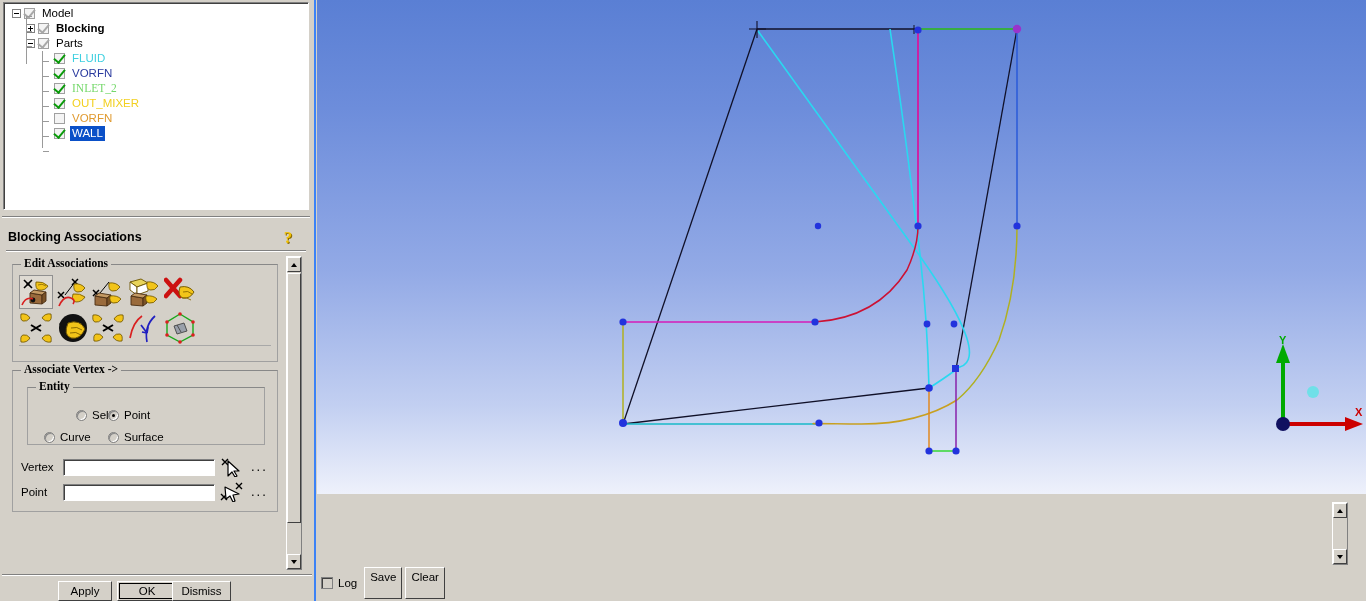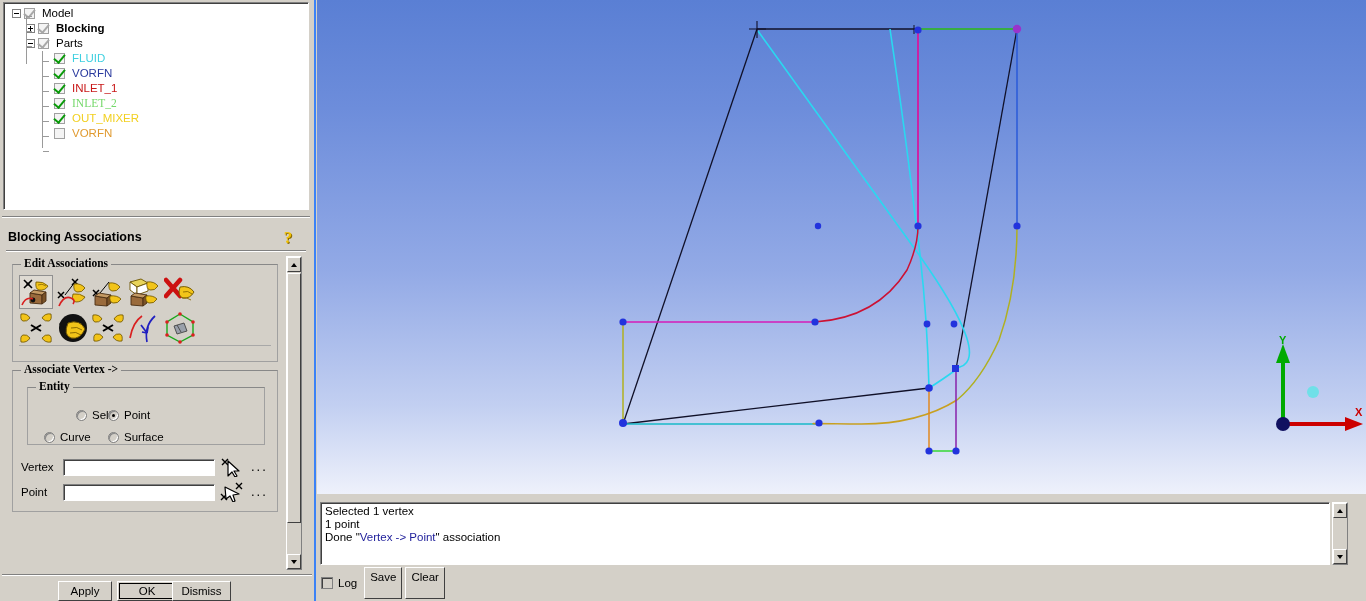--- a/index.html
+++ b/index.html
@@ -367,39 +367,39 @@
           <div class="tnode" style="padding-left: 38px;">
             <span class="expander none"></span>
             <span class="chk on"></span>
             <span class="tlabel" style="color: rgb(63, 208, 224);">FLUID</span>
           </div>
           <div class="tnode" style="padding-left: 38px;">
             <span class="expander none"></span>
             <span class="chk on"></span>
             <span class="tlabel" style="color: rgb(42, 58, 158);">VORFN</span>
           </div>
-          <div class="tnode" style="padding-left: 38px;">
-            <span class="expander none"></span>
-            <span class="chk on"></span>
-            <span class="tlabel" style="color: rgb(200, 24, 24);">INLET_1</span>
-          </div>
           <div class="tnode" style="padding-left: 38px; font-family: Liberation Serif, serif;">
             <span class="expander none"></span>
             <span class="chk on"></span>
             <span class="tlabel" style="color: rgb(116, 216, 106);">INLET_2</span>
           </div>
           <div class="tnode" style="padding-left: 38px;">
             <span class="expander none"></span>
             <span class="chk on"></span>
             <span class="tlabel" style="color: rgb(242, 208, 32);">OUT_MIXER</span>
           </div>
           <div class="tnode" style="padding-left: 38px;">
             <span class="expander none"></span>
             <span class="chk "></span>
             <span class="tlabel" style="color: rgb(224, 154, 48);">VORFN</span>
+          </div>
+          <div class="tnode" style="padding-left: 38px;">
+            <span class="expander none"></span>
+            <span class="chk on"></span>
+            <span class="tlabel sel">WALL</span>
           </div>
           <div class="tline-v" style="left: 22px; top: 13px; height: 48px;"></div>
           <div class="tline-h" style="left: 23px; top: 13px; width: 5px;"></div>
           <div class="tline-h" style="left: 23px; top: 28px; width: 5px;"></div>
           <div class="tline-h" style="left: 23px; top: 43px; width: 5px;"></div>
           <div class="tline-v" style="left: 38px; top: 48px; height: 97px;"></div>
           <div class="tline-h" style="left: 39px; top: 58px; width: 6px;"></div>
           <div class="tline-h" style="left: 39px; top: 73px; width: 6px;"></div>
           <div class="tline-h" style="left: 39px; top: 88px; width: 6px;"></div>
           <div class="tline-h" style="left: 39px; top: 103px; width: 6px;"></div>
@@ -662,31 +662,20 @@
         <circle cx="996" cy="392" r="6" fill="#6fe0e8"></circle>
       </g>
     </svg>
 
     <div style="position:absolute;left:1038px;top:406px;color:#cc0000;font-size:11px;font-weight:bold;">X</div>
     <div style="position:absolute;left:962px;top:334px;color:#00aa00;font-size:11px;font-weight:bold;">Y</div>
 
   </div>
 
   <div id="msg-area">
-    <div id="msg-box">
-      <div class="msgline">
-        <span>Selected 1 vertex</span>
-      </div>
-      <div class="msgline">
-        <span>1 point</span>
-      </div>
-      <div class="msgline">
-        <span>Done "</span><span class="blue">Vertex -&gt; Point</span><span>" association</span>
-      </div>
-    </div>
 
     <div id="msg-scrollbar">
       <div class="sb-arrow up">
           <span class="tri"></span>
         </div>
       <div class="sb-arrow down">
           <span class="tri"></span>
         </div>
     </div>
 

